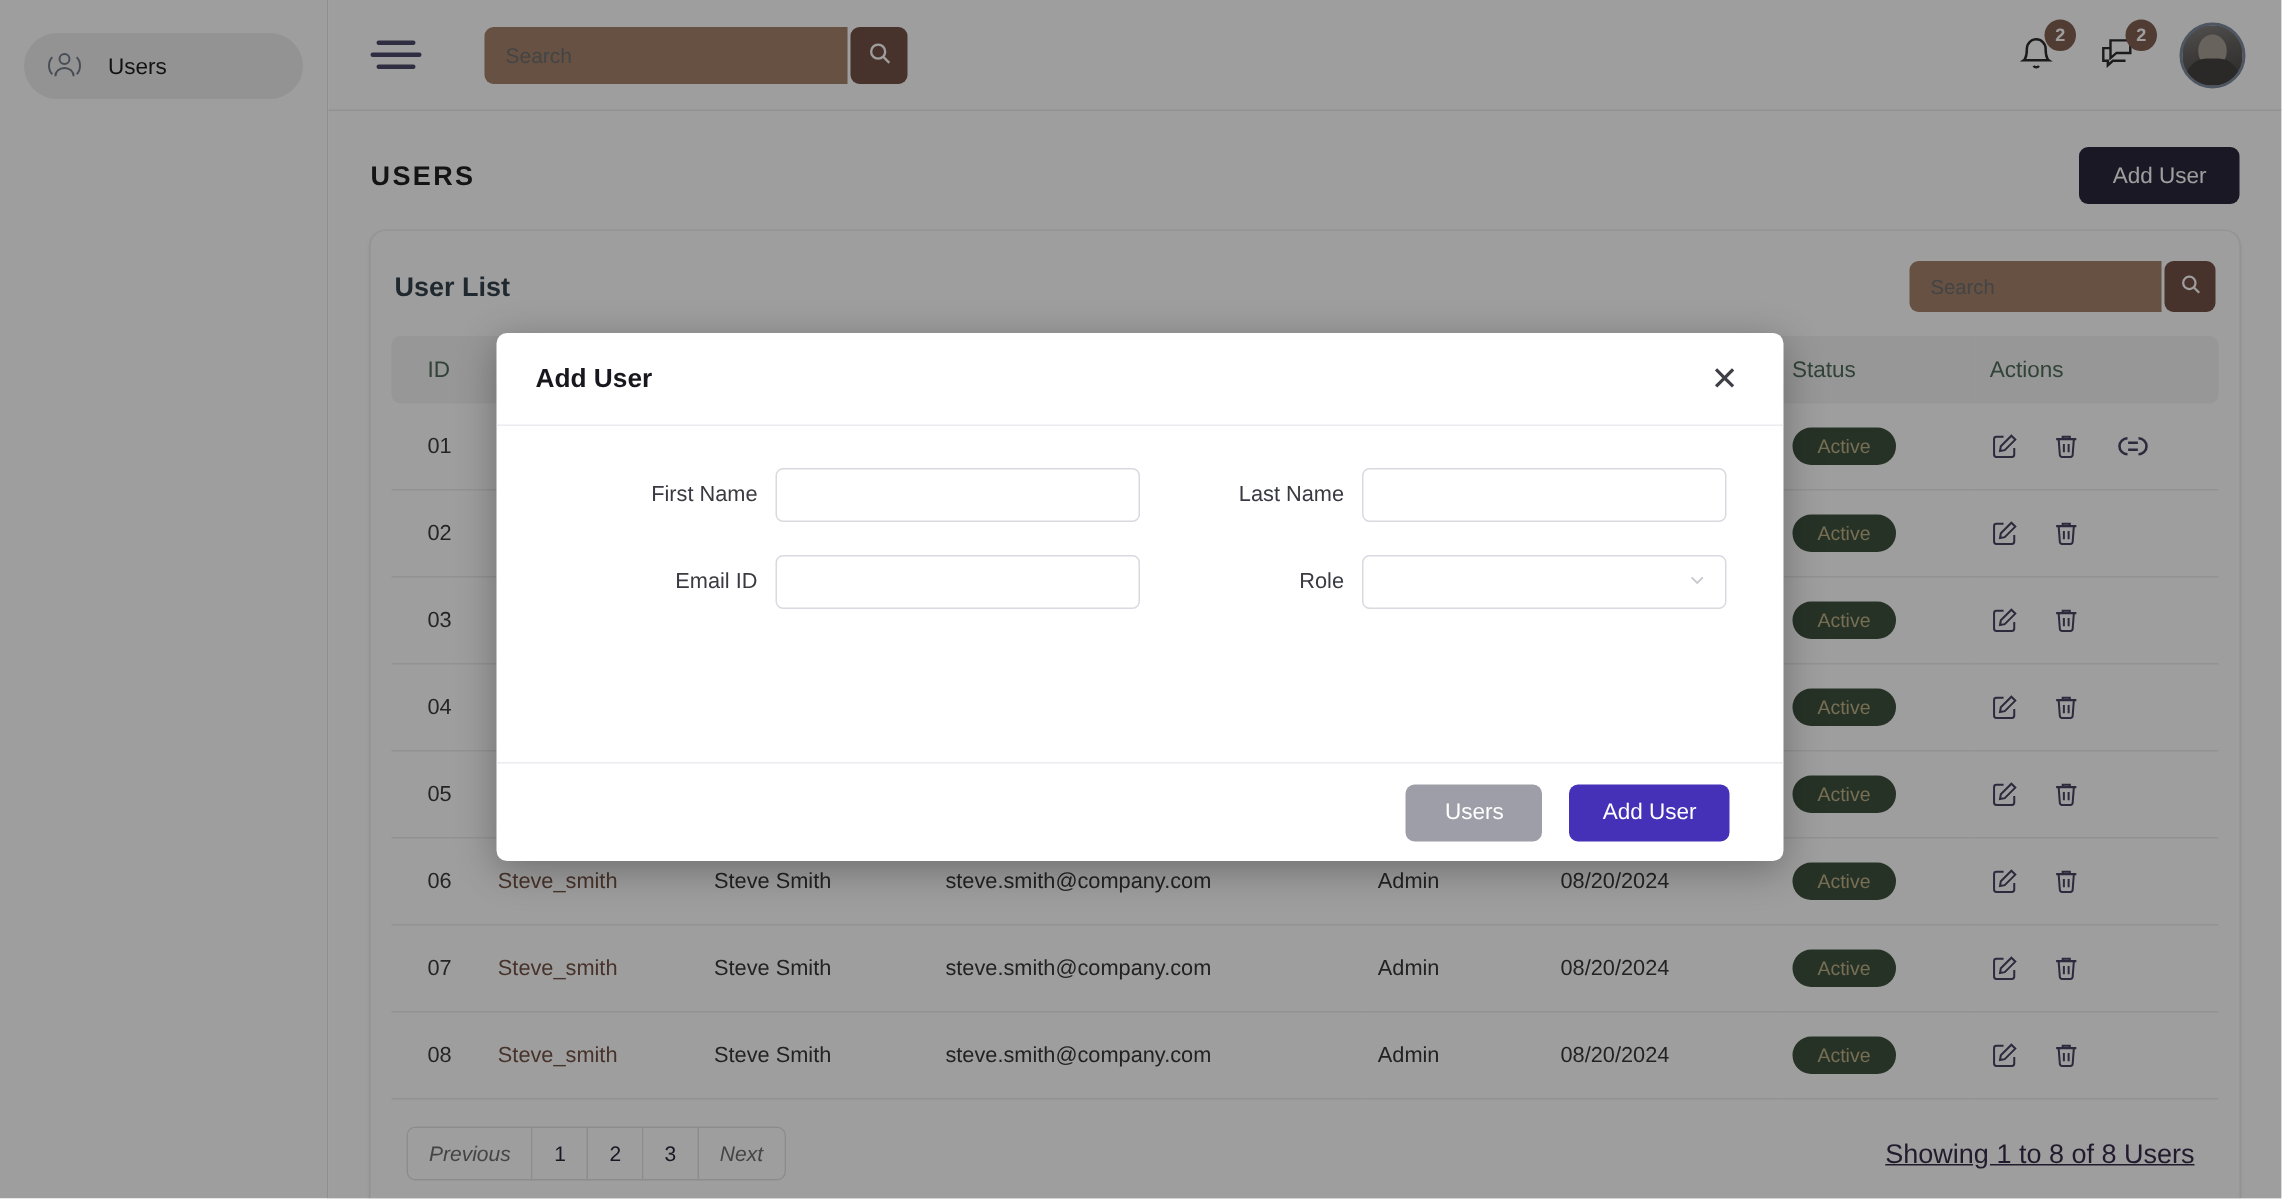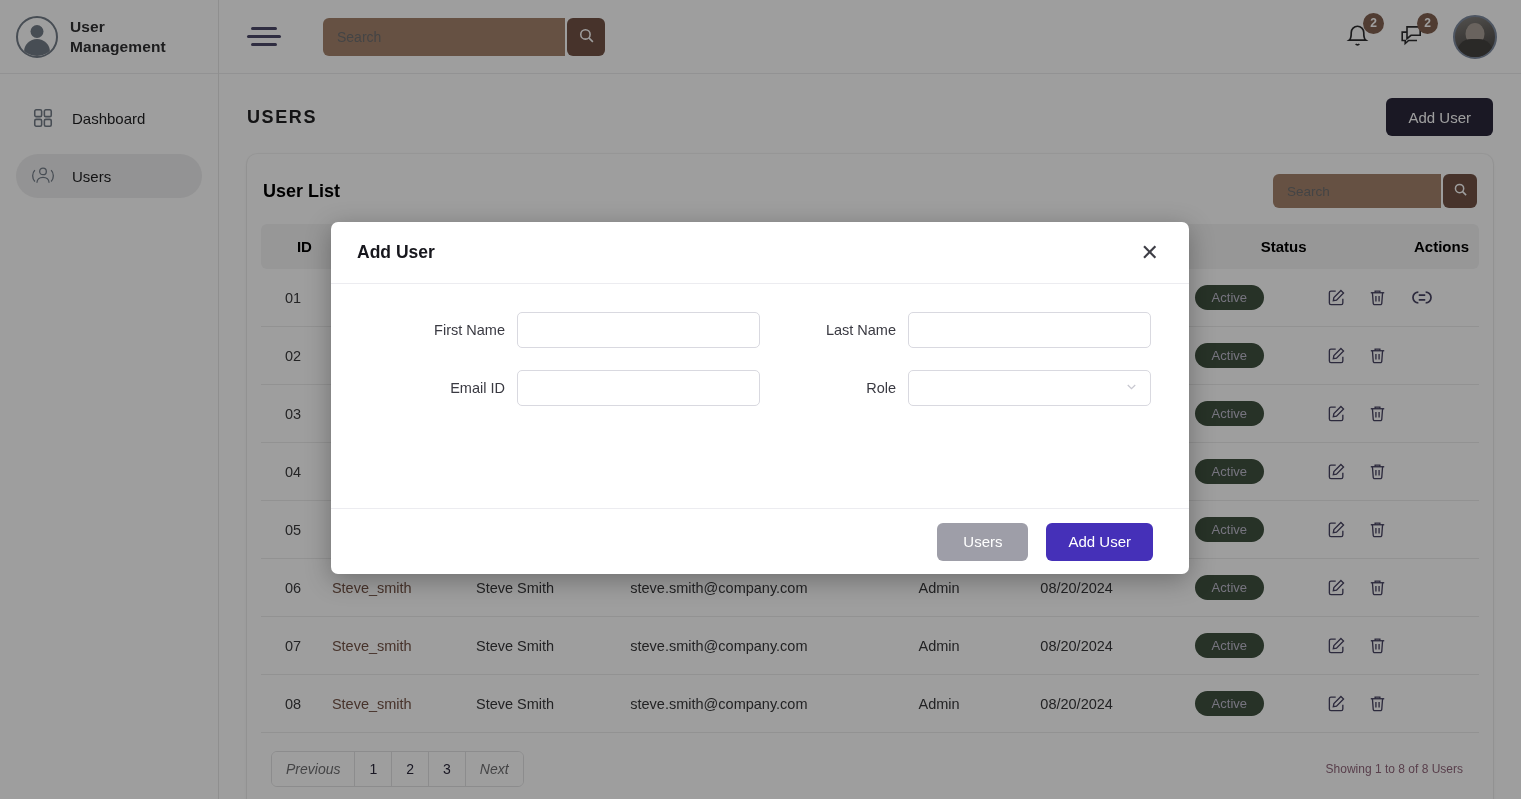--- a/index.html
+++ b/index.html
@@ -133,59 +133,59 @@
     font-size: 15px; font-family:"Liberation Sans", sans-serif;
   }
 
   .card {
     background: #ffffff;
     border-radius: 10px;
     box-shadow: 0 1px 3px rgba(0,0,0,.10), 0 0 0 1px rgba(0,0,0,.04);
     padding: 16px 14px 10px 14px;
   }
   .card-head { display:flex; align-items:center; padding: 4px 2px 16px 2px; }
-  .card-title { font-size: 18px; font-weight: 700; color:#000000; }
+  .card-title { font-size: 18px; font-weight: 700; color:#0c4a6e; }
   .card-search { margin-left:auto; display:flex; align-items:center; }
   .card-search .search-input { width: 168px; height: 34px; font-size:13.5px; }
   .card-search .search-btn { width: 34px; height: 34px; }
 
   table { width:100%; border-collapse: collapse; table-layout: fixed; }
   thead th {
-    background:#f3f3f6; text-align:right;
-    font-size: 15px; font-weight: 700; color:#000000;
+    background:#f3f3f6; text-align:left;
+    font-size: 15px; font-weight: 400; color:#15803d;
     padding: 14px 10px; 
   }
   thead th:first-child { border-radius: 6px 0 0 6px; padding-left: 24px; }
   thead th:last-child  { border-radius: 0 6px 6px 0; }
   tbody td {
     padding: 16px 10px;
     font-size: 14.5px; color:#37373f;
     border-bottom: 1px solid #ebebef;
     white-space: nowrap; overflow: hidden; text-overflow: ellipsis;
   }
   tbody td:first-child { padding-left: 24px; color:#3a3a42; }
   .uname { color:#c2410c; }
   .pill {
-    display:inline-block; background:#176017; color:#c4b5fd;
+    display:inline-block; background:#176017; color:#eab308;
     font-size: 13px; border-radius: 14px; padding: 5px 17px;
   }
   .actions { display:flex; align-items:center; gap: 22px; }
   .act { cursor:pointer; color:#4b3ab5; display:inline-flex; }
 
   .tfoot { display:flex; align-items:center; padding: 18px 10px 16px 10px; }
   .pager { display:flex; border:1px solid #e2e2e8; border-radius:6px; overflow:hidden; }
   .pager button {
     border:none; background:#fff; cursor:pointer;
     padding: 9px 14px; font-size:14px; color:#2b2170;
     border-right:1px solid #e2e2e8;
     font-family:"Liberation Sans", sans-serif;
   }
   .pager button:last-child { border-right:none; }
   .pager button.muted { color:#6e6e78;font-style:italic; }
-  .showing { margin-left:auto; font-size:12px; color:#ec4899; padding-right: 6px; }
+  .showing { margin-left:auto; font-size:18px; color:#4c1d95; padding-right: 6px; text-decoration: underline; }
 
   
   .overlay { position:absolute; inset:0; background: rgba(0,0,0,0.0); }
   .modal {
     position:absolute; left: 331px; top: 222px;
     width: 858px; height: 352px;
     background:#ffffff; border-radius: 7px;
     box-shadow: 0 6px 26px rgba(0,0,0,.30);
     display:flex; flex-direction:column;
     overflow:hidden;
@@ -236,37 +236,22 @@
   }
 </style>
 </head>
 <body>
 
 <div id="app">
 
   <div id="page">
 
     <aside class="sidebar">
-      <div class="brand">
-        <div class="brand-logo"></div>
-        <div class="brand-title">User Management</div>
-      </div>
       <nav class="nav">
 
-        <div class="nav-item">
-          <span class="nav-ico">
-            <svg width="22" height="22" viewBox="0 0 24 24" fill="none" stroke="currentColor" stroke-width="1.7">
-              <rect x="3" y="3" width="7.5" height="7.5" rx="1.6"></rect>
-              <rect x="13.5" y="3" width="7.5" height="7.5" rx="1.6"></rect>
-              <rect x="3" y="13.5" width="7.5" height="7.5" rx="1.6"></rect>
-              <rect x="13.5" y="13.5" width="7.5" height="7.5" rx="1.6"></rect>
-            </svg>
-          </span>
-          <span>Dashboard</span>
-        </div>
 
 
         <div class="nav-item active">
           <span class="nav-ico">
             <svg width="24" height="24" viewBox="0 0 26 24" fill="none" stroke="currentColor" stroke-width="1.4">
               <circle cx="13" cy="7" r="3.6"></circle>
               <path d="M6.4 19.4c0-3.6 2.9-6 6.6-6s6.6 2.4 6.6 6"></path>
               <path d="M4.2 5.6c-1.6 1.6-2.4 3.8-2.4 6.2s.8 4.6 2.4 6.2"></path>
               <path d="M21.8 5.6c1.6 1.6 2.4 3.8 2.4 6.2s-.8 4.6-2.4 6.2"></path>
             </svg>

